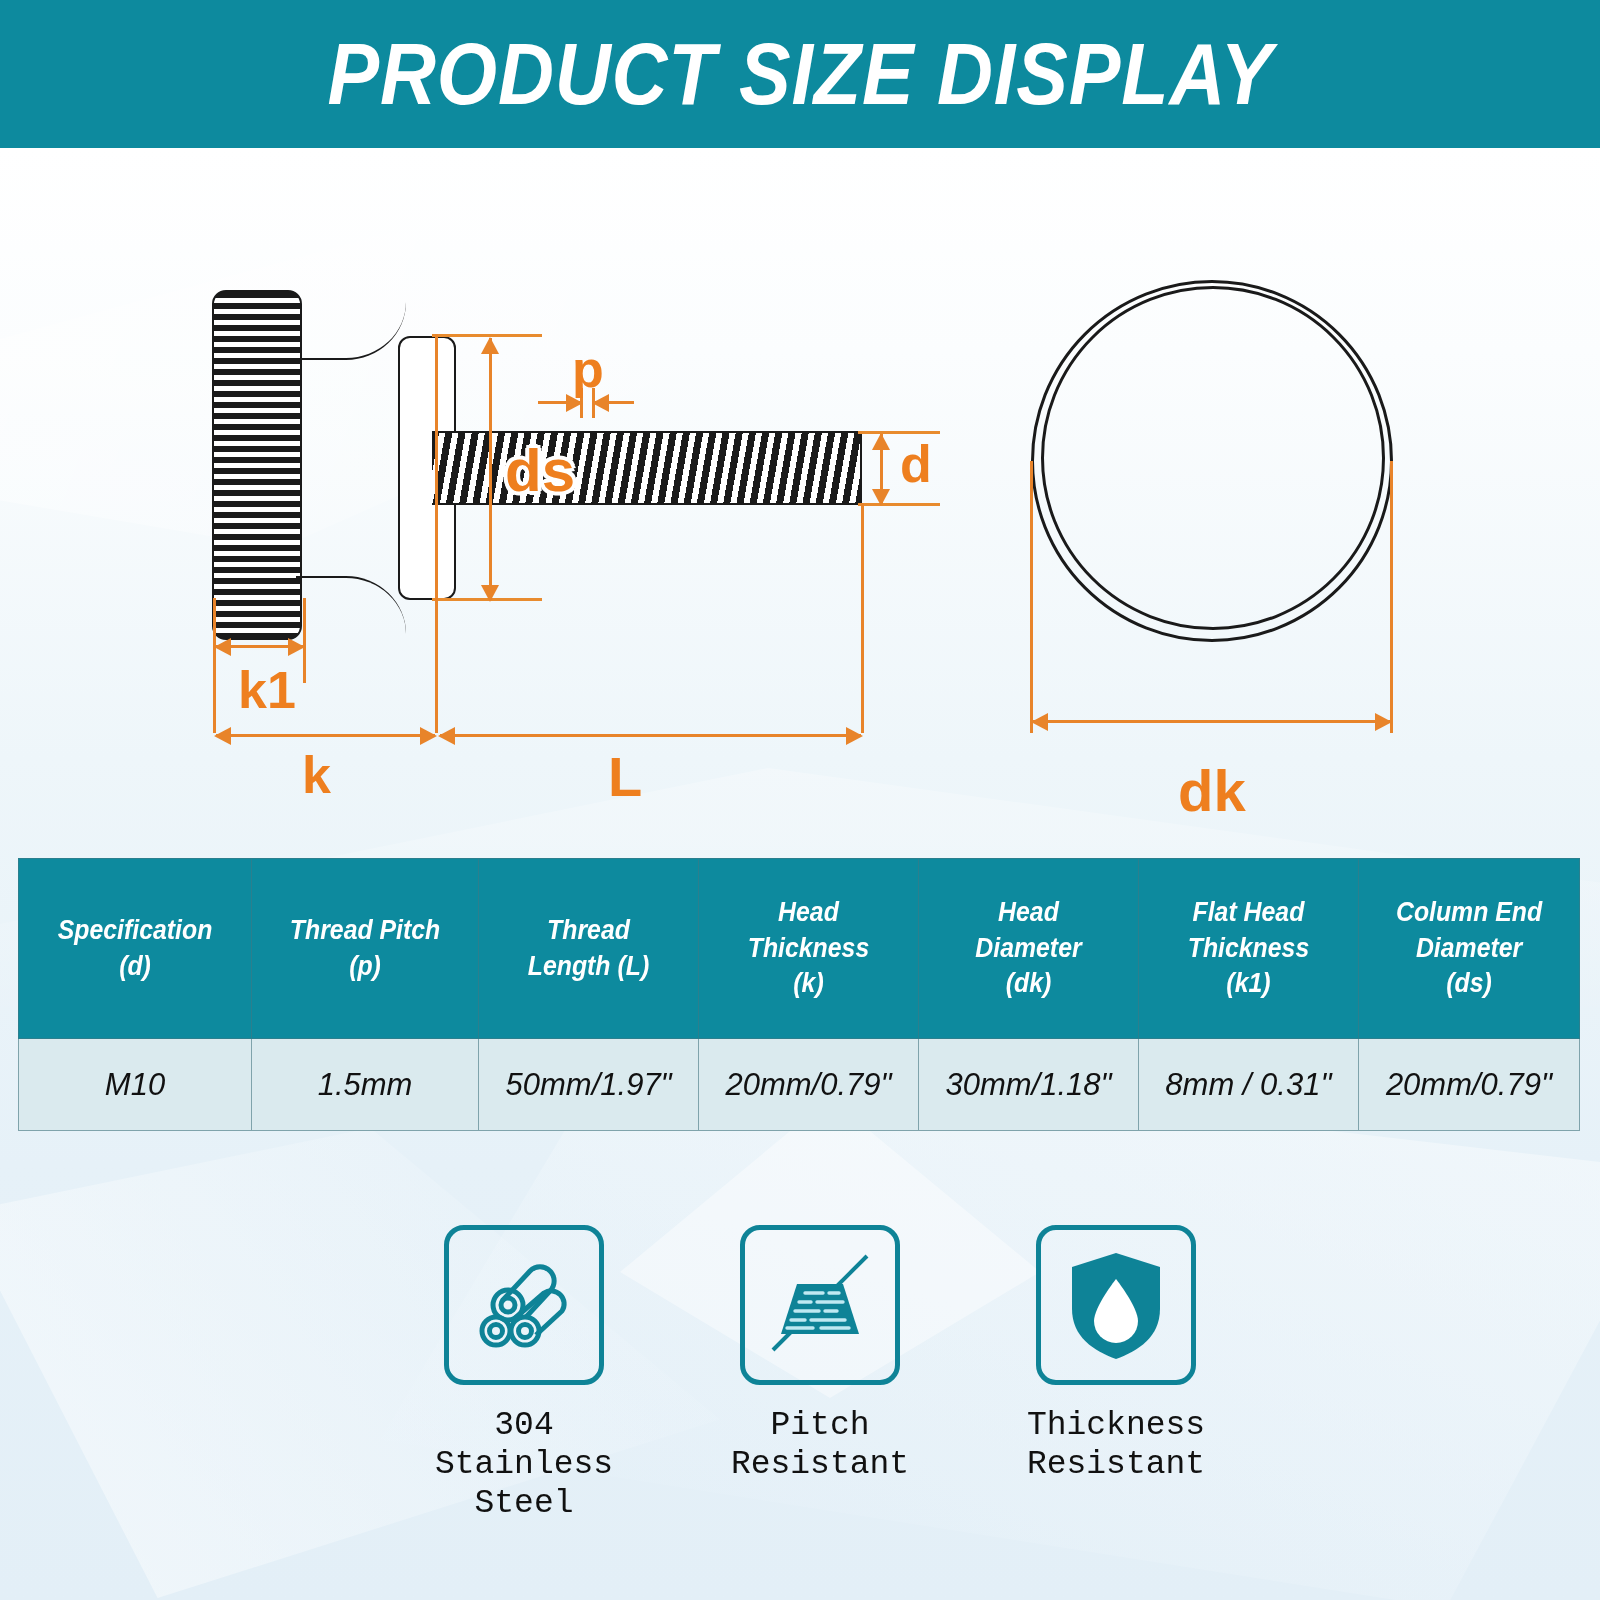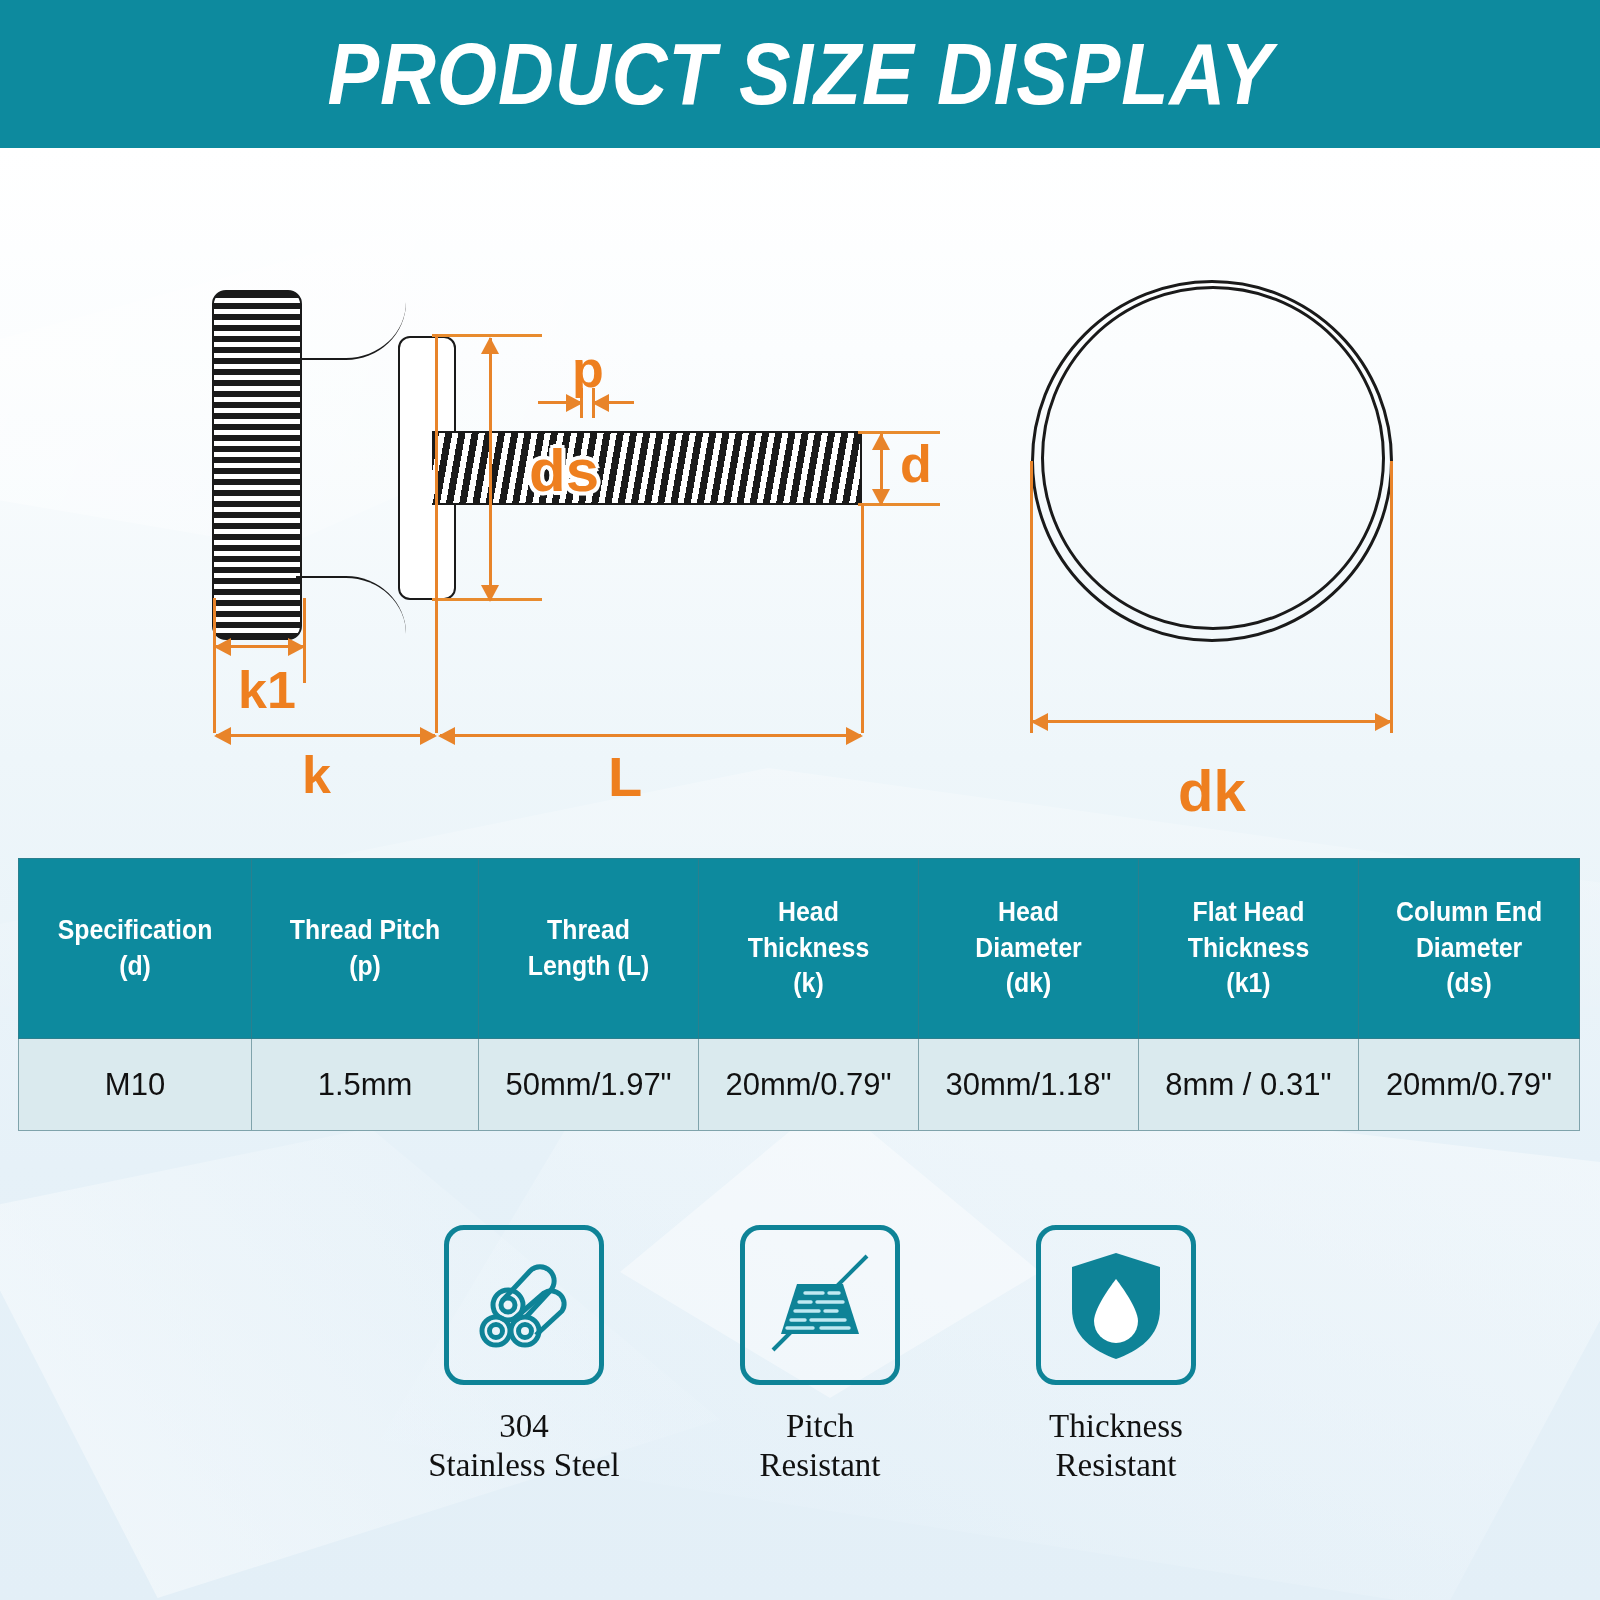--- a/index.html
+++ b/index.html
@@ -119,20 +119,21 @@
   .circ-inner{
     position:absolute; left:1041px; top:138px; width:344px; height:344px;
     border:3px solid #1a1a1a; border-radius:50%;
   }
 
   
   .spec-table{
     position:absolute; left:18px; top:858px; width:1562px;
     border-collapse:collapse;
     border:1px solid #4f6b72;
+    font-style:italic;
   }
   .spec-table th{
     background:#0d8a9e; color:#ffffff;
     font-size:27px; font-weight:bold;
     font-family:"Liberation Sans", sans-serif;
     height:180px; padding:6px 4px; text-align:center;
     border:1px solid #2b7f8e;
     line-height:1.32;
     transform:scaleX(1);
   }
@@ -153,21 +154,21 @@
   .feature{ width:210px; display:flex; flex-direction:column; align-items:center; }
   .ficon{
     width:160px; height:160px;
     border:5px solid #0e8397; border-radius:20px;
     display:flex; align-items:center; justify-content:center;
     background:transparent;
   }
   .flabel{
     margin-top:22px; text-align:center;
     font-size:33px; color:#111; line-height:1.18;
-    font-family:Liberation Serif, serif;
+    font-family:Liberation Mono, monospace;
     white-space:pre-line;
   }
 </style>
 </head>
 <body>
 
 <div class="header">
   <div class="header-title">PRODUCT SIZE DISPLAY</div>
 </div>
 
@@ -185,21 +186,21 @@
   <div class="neck-top"></div>
   <div class="neck-bot"></div>
   <div class="collar"></div>
   <div class="shank"></div>
 
   <div class="ext" style="left:432px;top:186px;width:110px;height:3px;"></div>
   <div class="ext" style="left:432px;top:450px;width:110px;height:3px;"></div>
   <div class="vdimline" style="left:489px;top:190px;height:262px;"></div>
   <div class="arw arw-u" style="left:481px;top:189px;"></div>
   <div class="arw arw-d" style="left:481px;top:437px;"></div>
-  <div class="dlabel halo" style="left:505px;top:293px;font-size:60px;margin-left:24px;">ds</div>
+  <div class="dlabel halo" style="left:505px;top:293px;font-size:60px;">ds</div>
 
   <div class="vdimline" style="left:580px;top:240px;height:30px;"></div>
   <div class="vdimline" style="left:592px;top:240px;height:30px;"></div>
   <div class="dimline" style="left:538px;top:253px;width:42px;"></div>
   <div class="dimline" style="left:592px;top:253px;width:42px;"></div>
   <div class="arw arw-r" style="left:566px;top:246px;"></div>
   <div class="arw arw-l" style="left:592px;top:246px;"></div>
   <div class="dlabel" style="left:572px;top:195px;font-size:52px;">p</div>
 
   <div class="ext" style="left:858px;top:283px;width:82px;height:3px;"></div>

